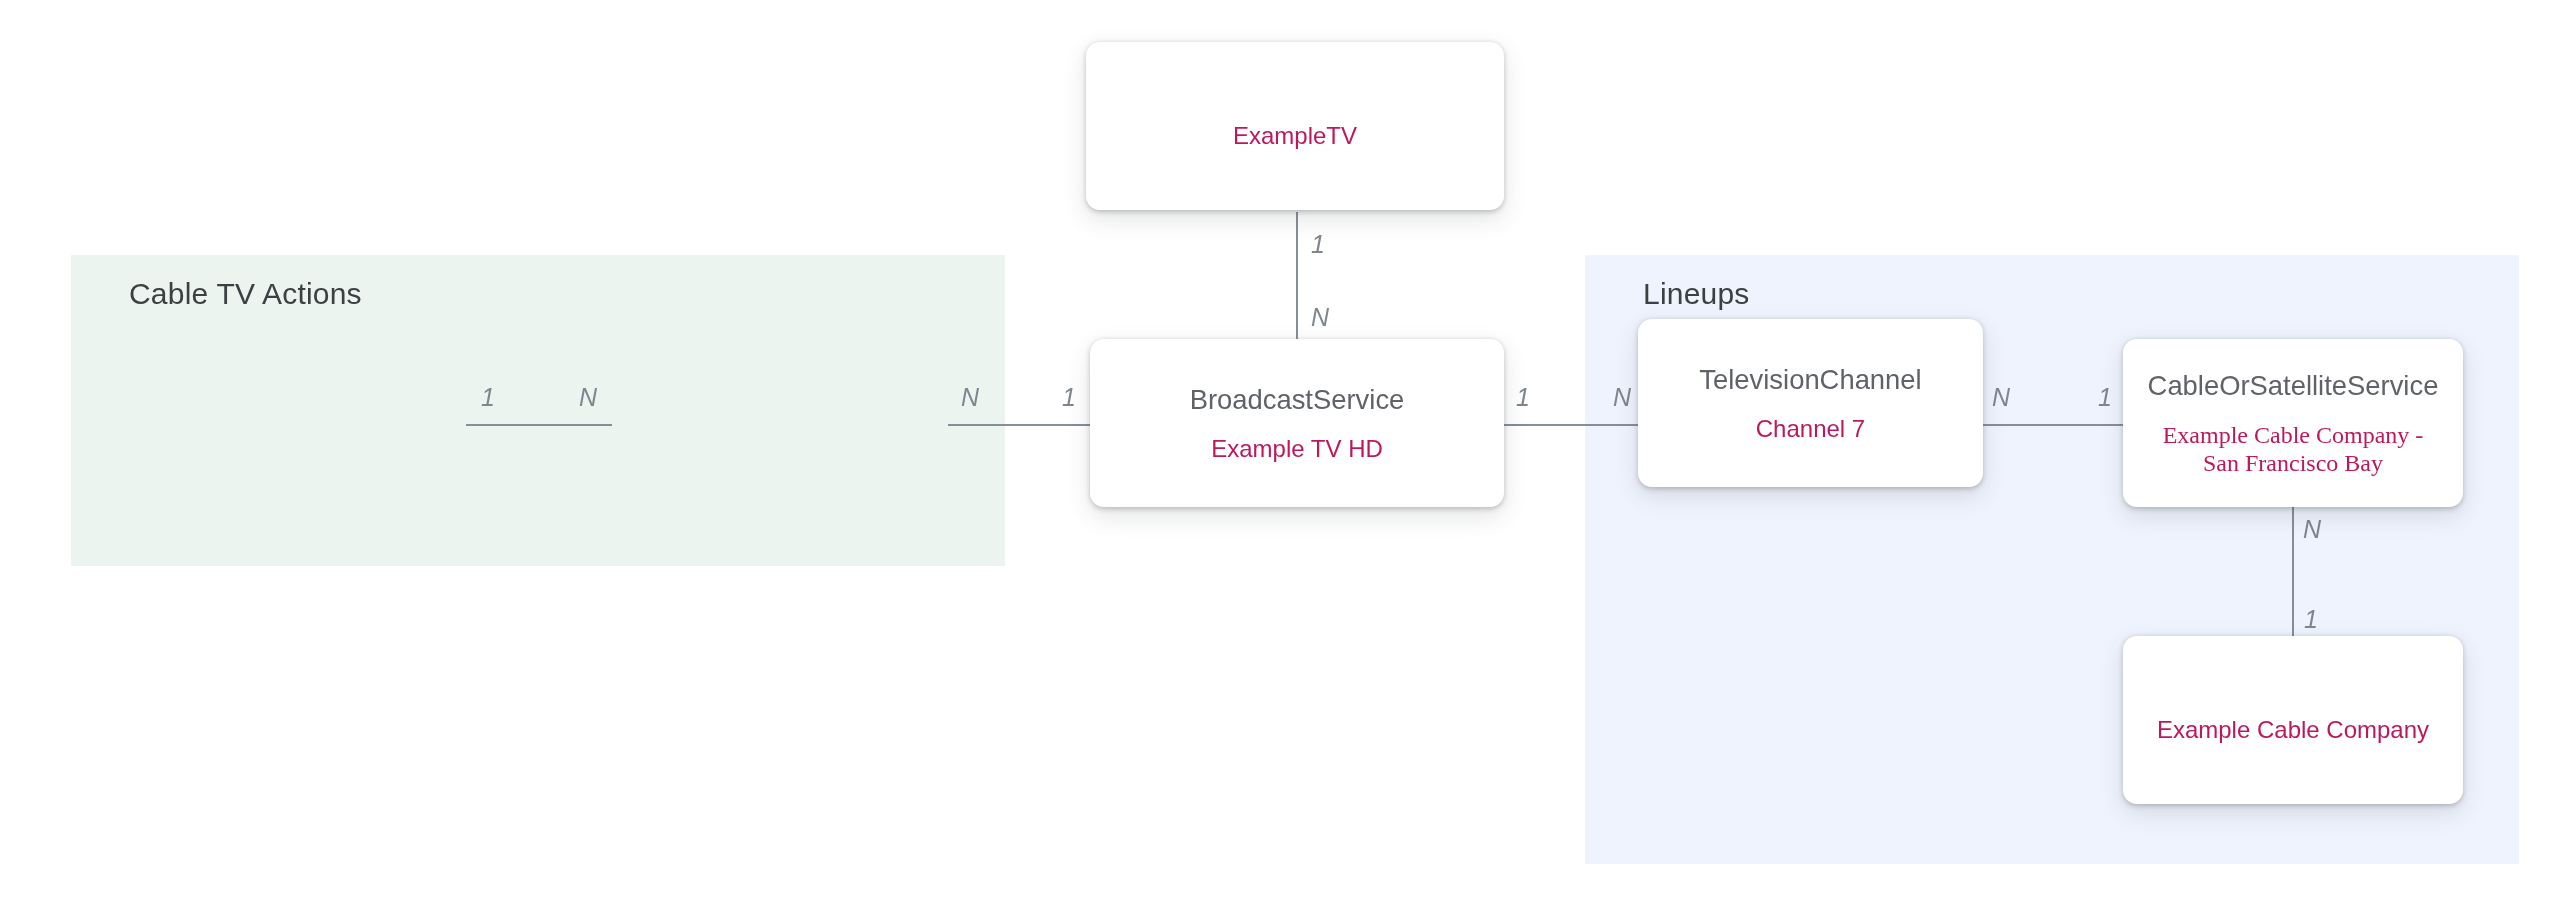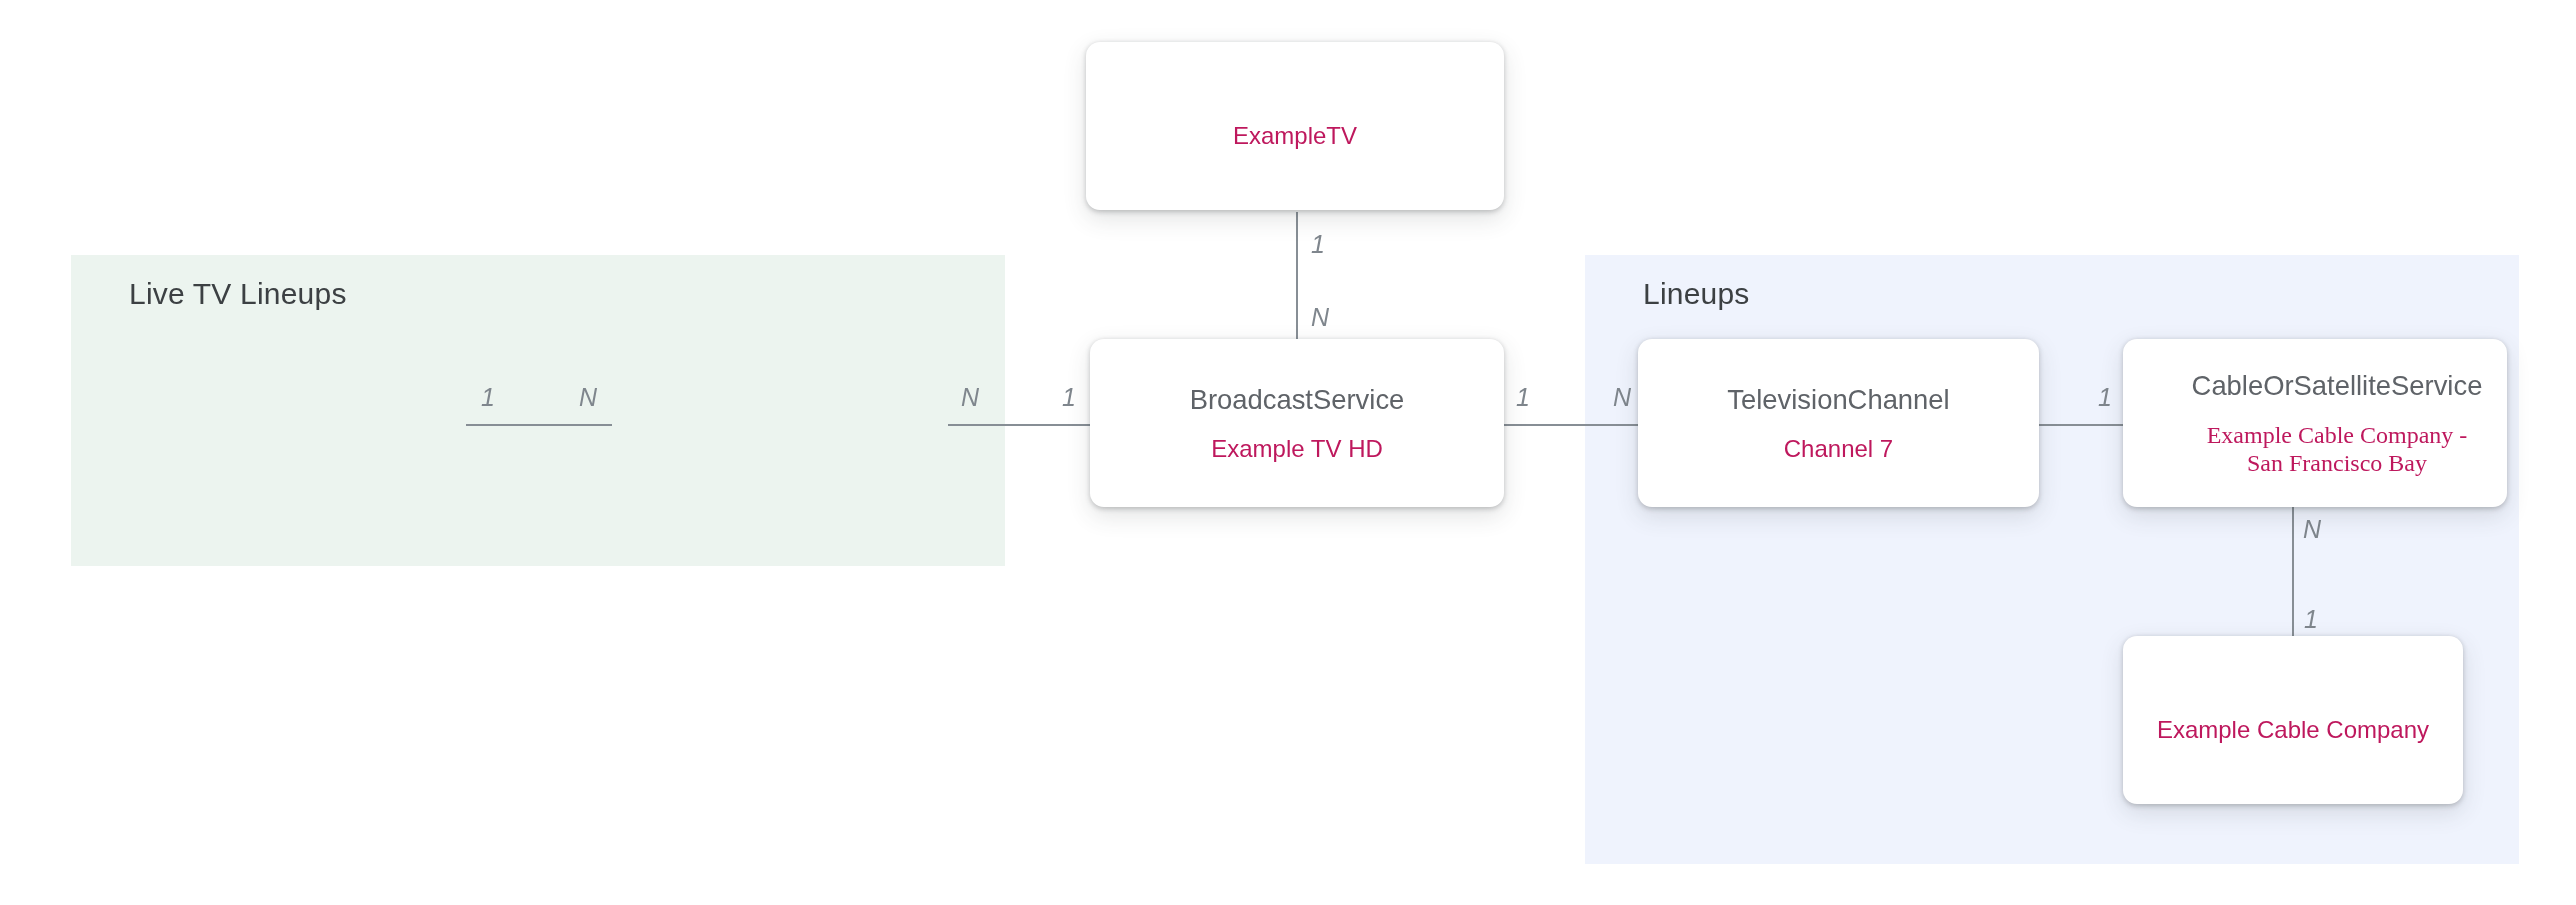--- a/index.html
+++ b/index.html
@@ -53,22 +53,22 @@
     font-size: 24px;
     line-height: 28px;
     color: #be185d;
   }
   .node-subtitle span { display: block; font-family: Liberation Serif, serif; }
 
   #node-org-network        { left: 1086px; top: 42px;  width: 418px; height: 168px; }
   #node-media-subscription { left: 124px;  top: 339px; width: 342px; height: 168px; }
   #node-action-markup      { left: 612px;  top: 339px; width: 336px; height: 168px; }
   #node-broadcast-service  { left: 1090px; top: 339px; width: 414px; height: 168px; }
-  #node-television-channel { left: 1638px; top: 339px; width: 401px; height: 168px; }
-  #node-cable-or-satellite { left: 2123px; top: 339px; width: 340px; height: 168px; padding-left: 44px; }
+  #node-television-channel { left: 1638px; top: 319px; width: 345px; height: 168px; }
+  #node-cable-or-satellite { left: 2123px; top: 339px; width: 340px; height: 168px; }
   #node-org-operator       { left: 2123px; top: 636px; width: 340px; height: 168px; }
 
   
   .connector { position: absolute; background: #878e95; }
   #line-network-broadcast { left: 1296px; top: 212px; width: 1.8px;   height: 128px; }
   #line-media-action      { left: 466px;  top: 424px; width: 146px; height: 1.8px; }
   #line-action-broadcast  { left: 948px; top: 424px; width: 142px; height: 1.8px; }
   #line-broadcast-channel { left: 1504px; top: 424px; width: 134px; height: 1.8px; }
   #line-channel-cable     { left: 1983px; top: 424px; width: 140px; height: 1.8px; }
   #line-cable-operator    { left: 2292px; top: 507px; width: 1.8px;   height: 129px; }
@@ -95,21 +95,21 @@
   #lbl-cc-end   { left: 2105px; top: 397px; }
   #lbl-co-start { left: 2312px; top: 529px; }
   #lbl-co-end   { left: 2311px; top: 619px; }
 </style>
 </head>
 <body>
 
 <div class="stage">
 
   <div class="group" id="group-live-tv">
-    <div class="group-title">Live TV Lineups</div>
+    <div class="group-title">Cable TV Actions</div>
   </div>
   <div class="group" id="group-lineups">
     <div class="group-title">Lineups</div>
   </div>
 
   <div class="connector" id="line-network-broadcast"></div>
   <div class="connector" id="line-media-action"></div>
   <div class="connector" id="line-action-broadcast"></div>
   <div class="connector" id="line-broadcast-channel"></div>
   <div class="connector" id="line-channel-cable"></div>

